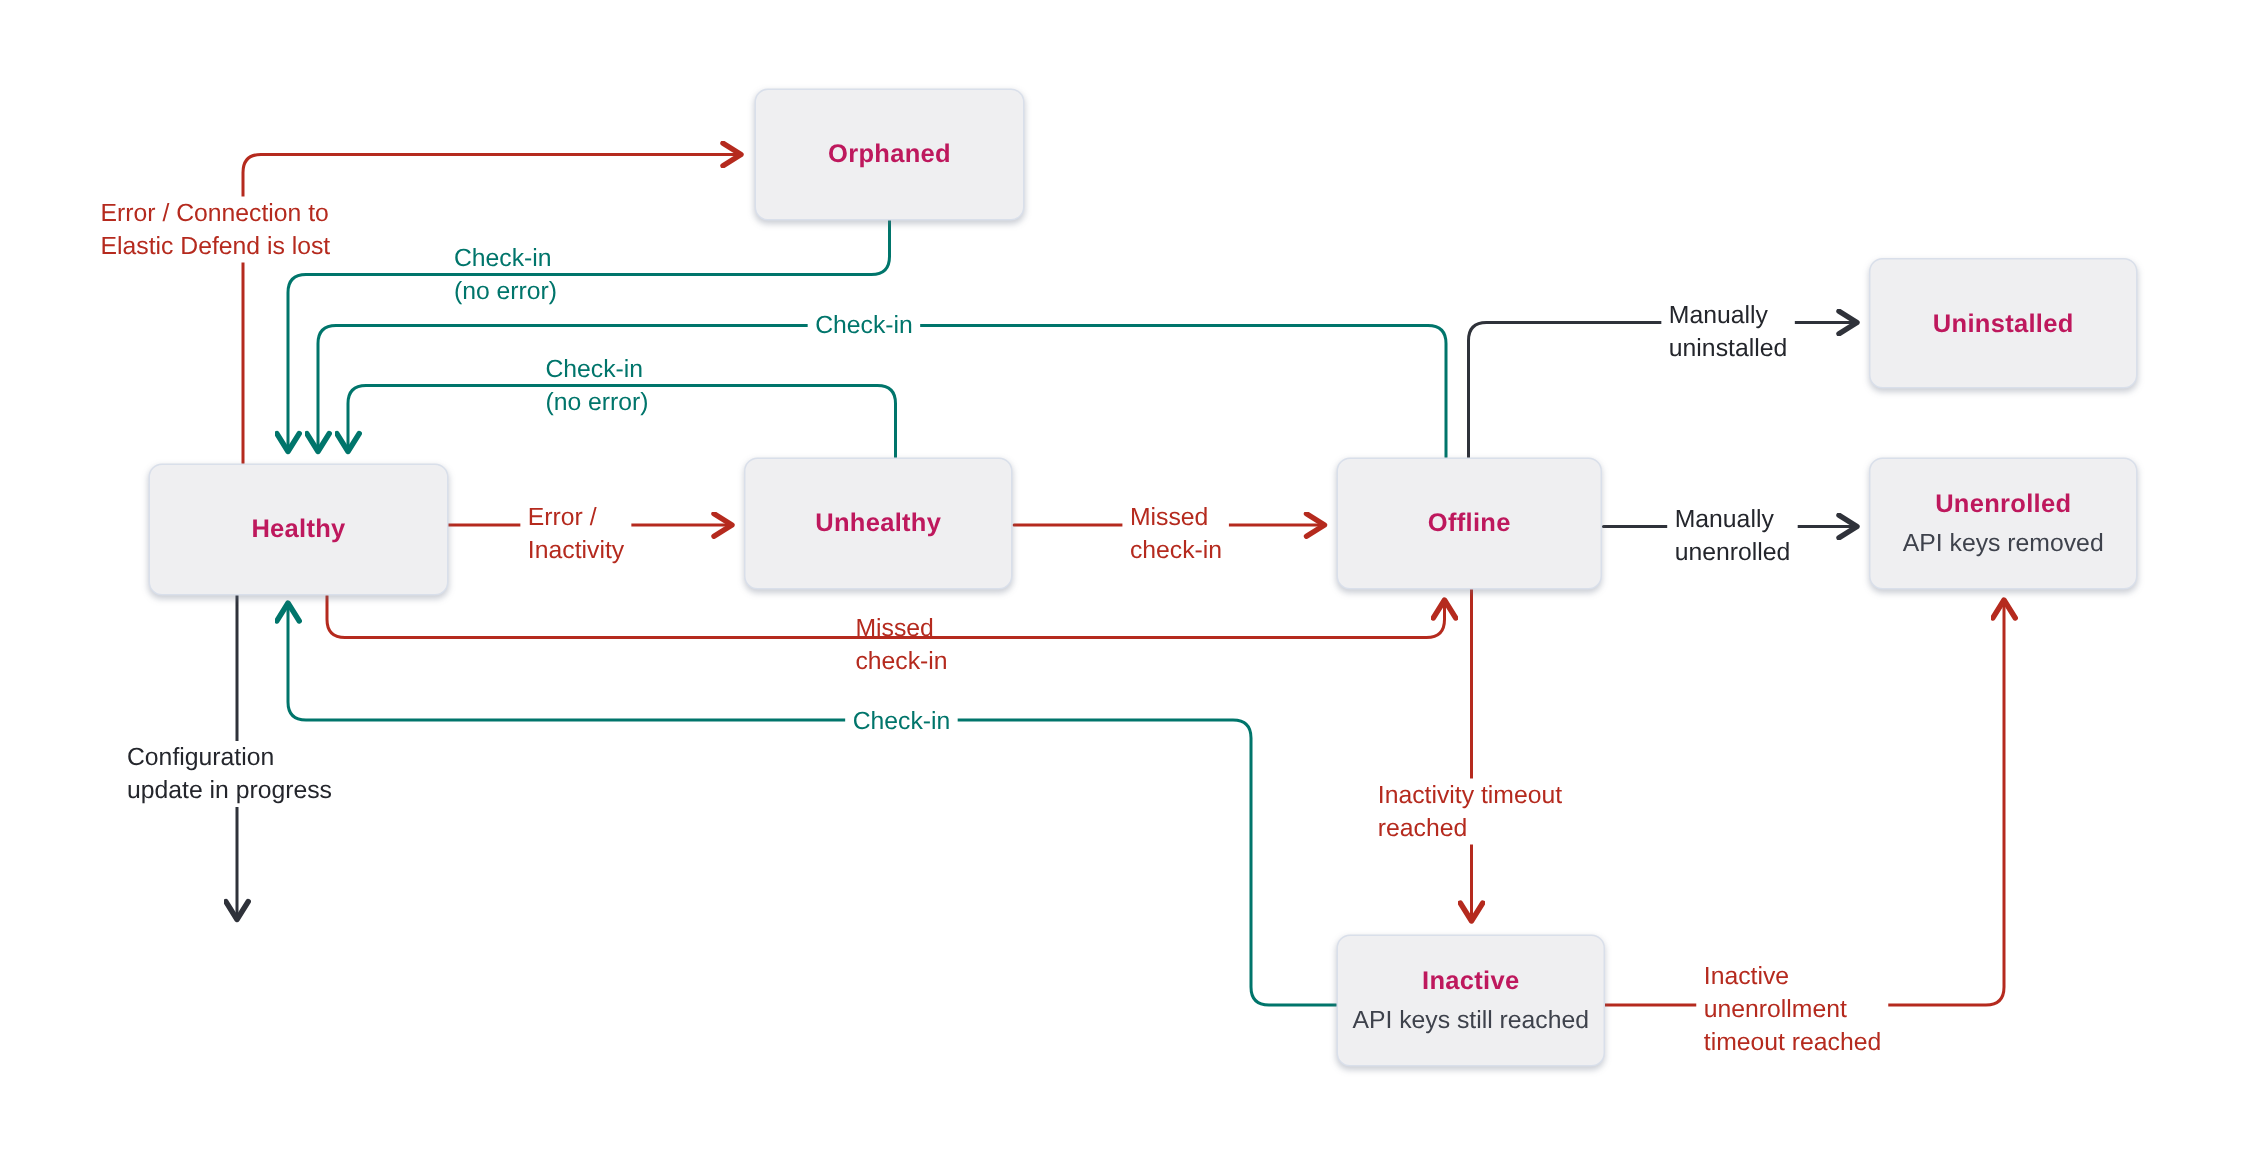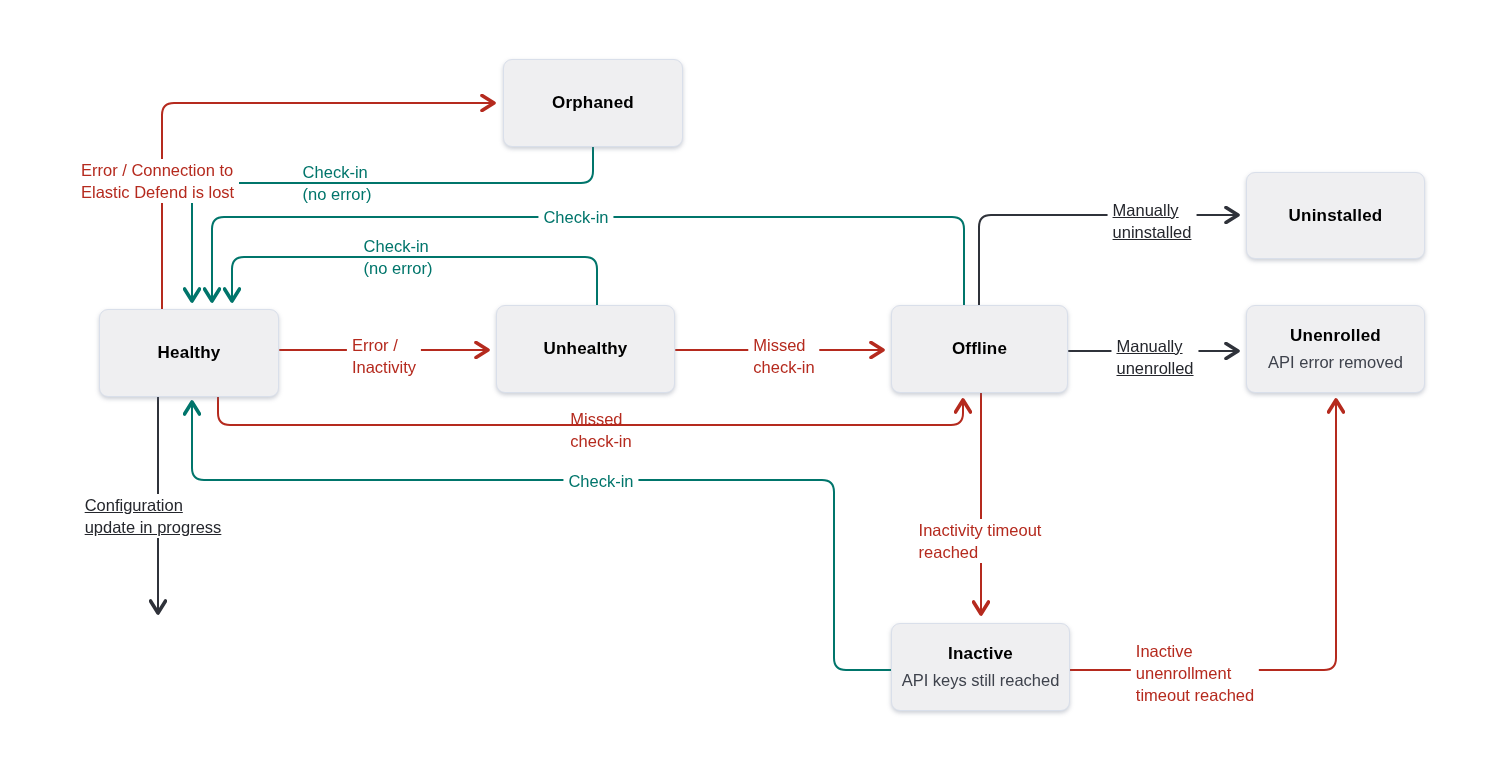--- a/index.html
+++ b/index.html
@@ -7,32 +7,32 @@
     position:relative;width:1494px;height:769px;background:#ffffff;overflow:hidden;
     font-family:"Liberation Sans",sans-serif;
   }
   .canvas svg{position:absolute;left:0;top:0;}
   .node{
     position:absolute;box-sizing:border-box;
     background:#efeff1;border:1.5px solid #d9dfea;border-radius:9px;
     box-shadow:0 2px 4px rgba(105,115,135,.35);
     display:flex;flex-direction:column;align-items:center;justify-content:center;gap:7px;
   }
-  .node .title{font-weight:bold;font-size:17px;color:#000000;letter-spacing:.2px;}
+  .node .title{font-weight:bold;font-size:17px;color:#be185d;letter-spacing:.2px;}
   .node .subtitle{font-size:16.5px;color:#3e424c;}
   .elabel{
     position:absolute;transform:translate(-50%,-50%);
     font-size:16.5px;line-height:22px;text-align:left;white-space:pre-line;
     background:#ffffff;padding:0 5px;
   }
   .elabel.straddle{background:transparent;padding:0;}
   .elabel.tl{transform:none;text-align:left;}
   .red{color:#b52a1e;}
   .teal{color:#00756b;}
-  .dark{color:#24262c;text-decoration:underline;}
+  .dark{color:#24262c;}
 </style>
 </head>
 <body>
 
 <div class="canvas">
 
   <svg width="1494" height="769" viewBox="0 0 1494 769">
     <defs>
       <marker id="m-red" viewBox="0 0 12 12" refX="10" refY="6" markerWidth="9" markerHeight="9" orient="auto-start-reverse">
         <path d="M2 1 L10 6 L2 11" fill="none" stroke="#b52a1e" stroke-width="2.4" stroke-linecap="round" stroke-linejoin="round"></path>
@@ -67,21 +67,21 @@
       <path stroke="#00756b" marker-end="url(#m-teal)" d="M 891 670 L 846 670 Q 834 670 834 658 L 834 492 Q 834 480 822 480 L 204 480 Q 192 480 192 468 L 192 402"></path>
 
       <path stroke="#b52a1e" marker-end="url(#m-red)" d="M 981 393 L 981 614"></path>
 
       <path stroke="#b52a1e" marker-end="url(#m-red)" d="M 1070 670 L 1324 670 Q 1336 670 1336 658 L 1336 400"></path>
 
       <path stroke="#2f323a" marker-end="url(#m-dark)" d="M 158 397 L 158 613"></path>
     </g>
   </svg>
 
-  <div class="elabel red tl" style="left:76px;top:131px;margin-top:28px;">Error / Connection to
+  <div class="elabel red tl" style="left:62px;top:131px;">Error / Connection to
 Elastic Defend is lost</div>
   <div class="elabel teal straddle" style="left:337px;top:183px;">Check-in
 (no error)</div>
   <div class="elabel teal" style="left:576px;top:217px;">Check-in</div>
   <div class="elabel teal straddle" style="left:398px;top:257px;">Check-in
 (no error)</div>
   <div class="elabel red" style="left:384px;top:356px;">Error /
 Inactivity</div>
   <div class="elabel red" style="left:784px;top:356px;">Missed
 check-in</div>
@@ -96,34 +96,34 @@
 unenrolled</div>
   <div class="elabel red" style="left:980px;top:509px;margin-top:32px;">Inactivity timeout
 reached</div>
   <div class="elabel red" style="left:1195px;top:673px;">Inactive
 unenrollment
 timeout reached</div>
 
   <div class="node" style="left:503px;top:59px;width:180px;height:88px;">
     <div class="title">Orphaned</div>
   </div>
-  <div class="node" style="left:99px;top:309px;width:180px;height:88px;align-items:center;">
+  <div class="node" style="left:99px;top:309px;width:200px;height:88px;align-items:center;">
     <div class="title">Healthy</div>
   </div>
   <div class="node" style="left:891px;top:305px;width:177px;height:88px;">
     <div class="title">Offline</div>
   </div>
   <div class="node" style="left:496px;top:305px;width:179px;height:88px;">
     <div class="title">Unhealthy</div>
   </div>
   <div class="node" style="left:1246px;top:172px;width:179px;height:87px;">
     <div class="title">Uninstalled</div>
   </div>
   <div class="node" style="left:1246px;top:305px;width:179px;height:88px;">
     <div class="title">Unenrolled</div>
-    <div class="subtitle">API error removed</div>
+    <div class="subtitle">API keys removed</div>
   </div>
   <div class="node" style="left:891px;top:623px;width:179px;height:88px;">
     <div class="title">Inactive</div>
     <div class="subtitle">API keys still reached</div>
   </div>
 
 </div>
 
 </body></html>

